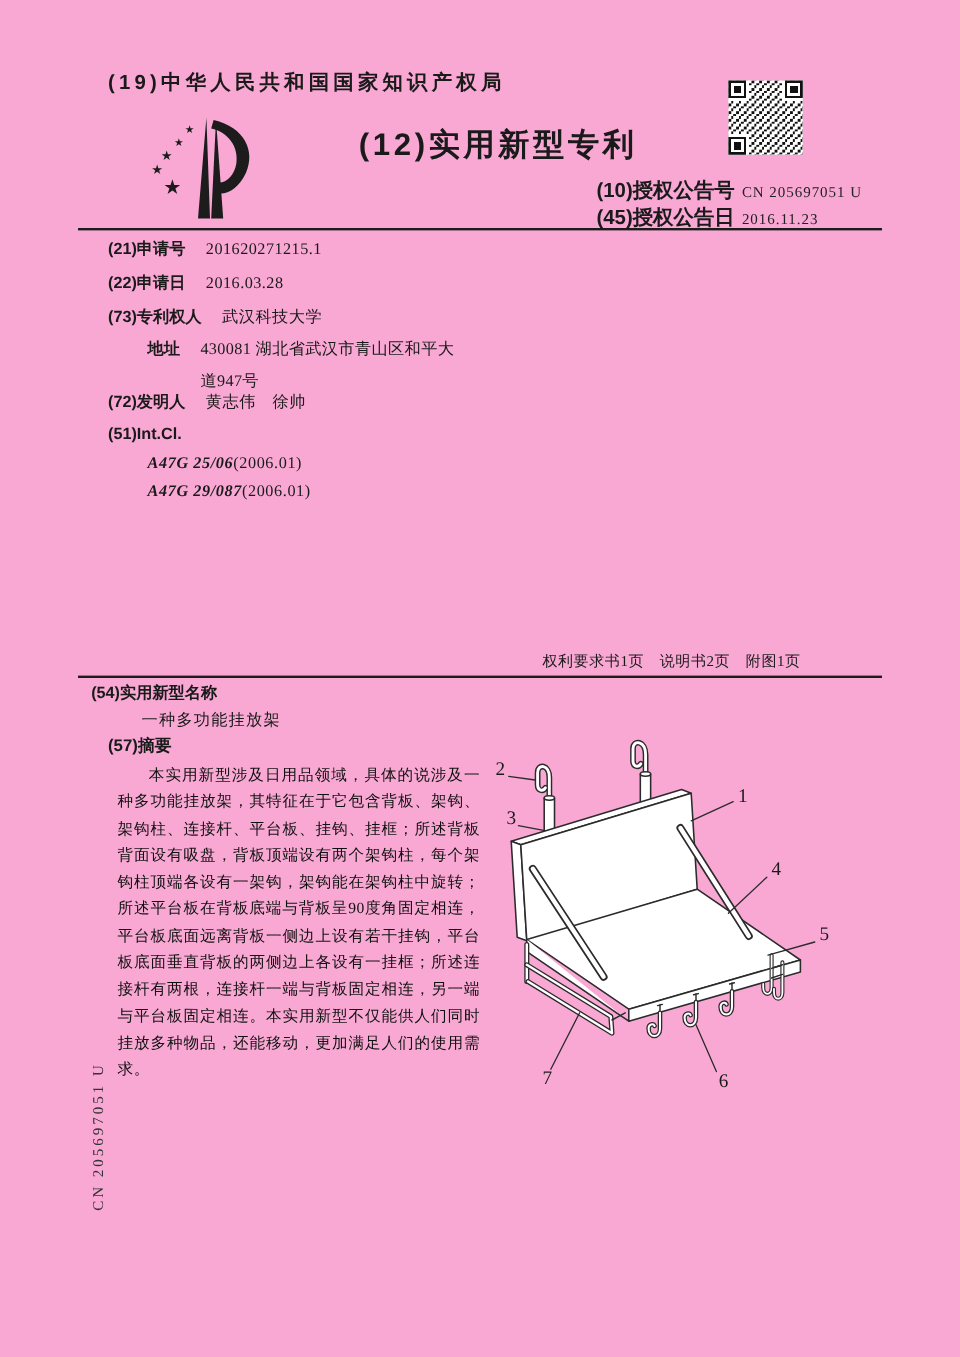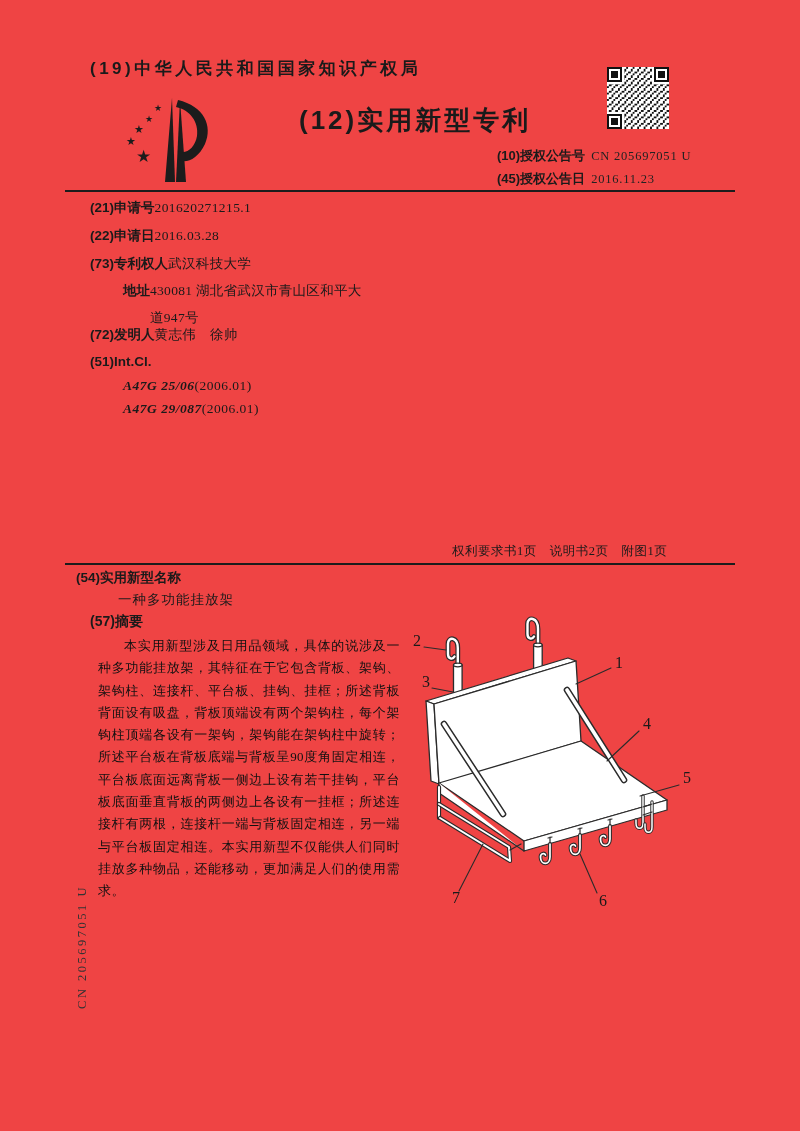--- a/index.html
+++ b/index.html
@@ -1,42 +1,42 @@
 <!DOCTYPE html>
 <html><head>
 <meta charset="utf-8">
 <style>
   * { margin:0; padding:0; box-sizing:border-box; }
   html,body { background:#888; }
   #page {
     position:relative; width:800px; height:1131px; margin:0 auto;
-    background:#ef4444; overflow:hidden; color:#1a1a1a;
+    background:#f9a8d4; overflow:hidden; color:#1a1a1a;
     font-family:"Liberation Serif","DejaVu Serif",serif;
   }
   .abs { position:absolute; }
   .sans-b { font-family:"Liberation Sans","DejaVu Sans",sans-serif; font-weight:bold; }
   .serif { font-family:"Liberation Serif","DejaVu Serif",serif; }
 
   
   #office-line { left:90px; top:57px; font-size:17px; letter-spacing:3.5px; }
   #doc-type { left:299px; top:103px; font-size:26px; letter-spacing:3px; }
   #logo { left:118px; top:92px; }
   #qr { left:607px; top:67px; }
   .pub-row { left:497px; display:flex; align-items:baseline; gap:6px; font-size:12.5px; white-space:nowrap; }
   #pub-no-row { top:147px; }
   #pub-date-row { top:170px; }
-  .pub-row .lbl { font-size:13px; }
+  .pub-row .lbl { font-size:17px; }
   .pub-row .val { letter-spacing:0.8px; color:#222; }
 
   .divider { left:65px; width:670px; height:2px; background:#1c1c1c; }
   #divider-1 { top:190px; }
   #divider-2 { top:563px; }
 
   
-  .b-row { left:90px; display:flex; align-items:baseline; gap:0; font-size:13.5px; white-space:nowrap; }
+  .b-row { left:90px; display:flex; align-items:baseline; gap:17px; font-size:13.5px; white-space:nowrap; }
   .b-row .lbl { font-size:13.5px; }
   .b-row .val { letter-spacing:0.4px; }
   #row-21 { top:199px; }
   #row-22 { top:227px; }
   #row-73 { top:255px; }
   #row-addr { top:277px; left:123px; }
   #row-addr .val { white-space:pre-line; width:252px; line-height:27px; letter-spacing:0.3px; }
   #row-72 { top:326px; }
   #row-51 { top:354px; }
   .ipc-row { left:123px; font-size:13.5px; white-space:nowrap; }

